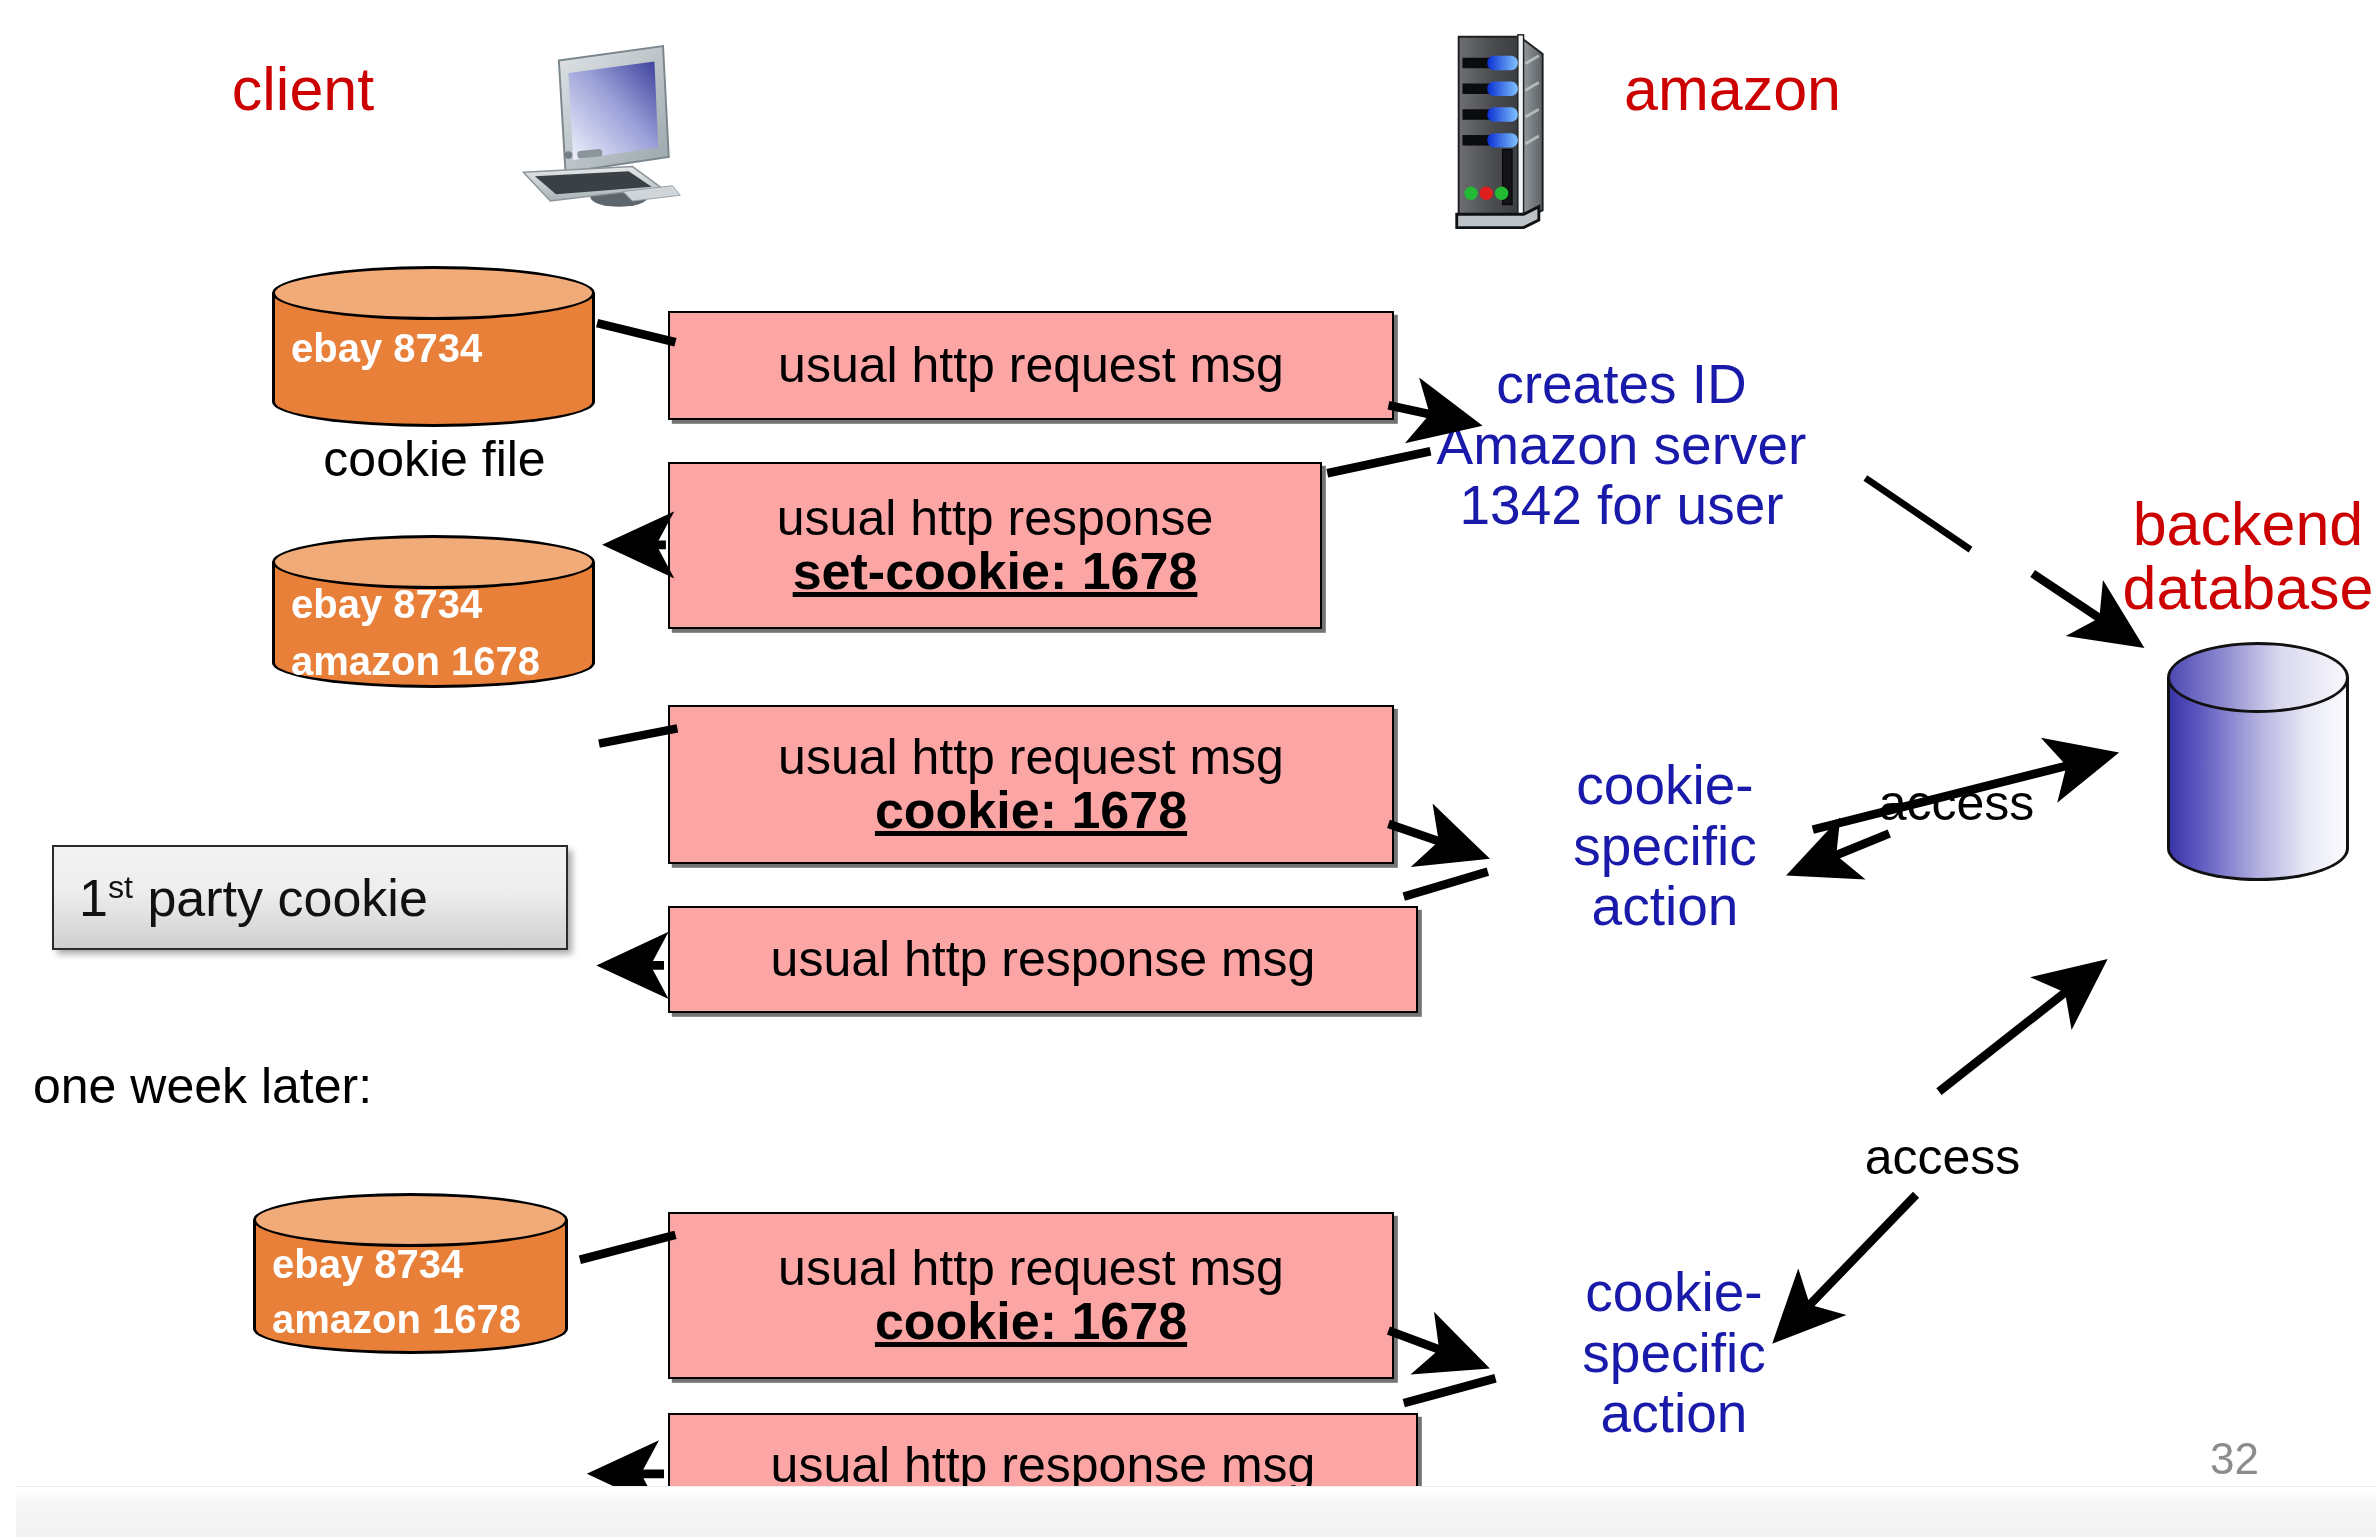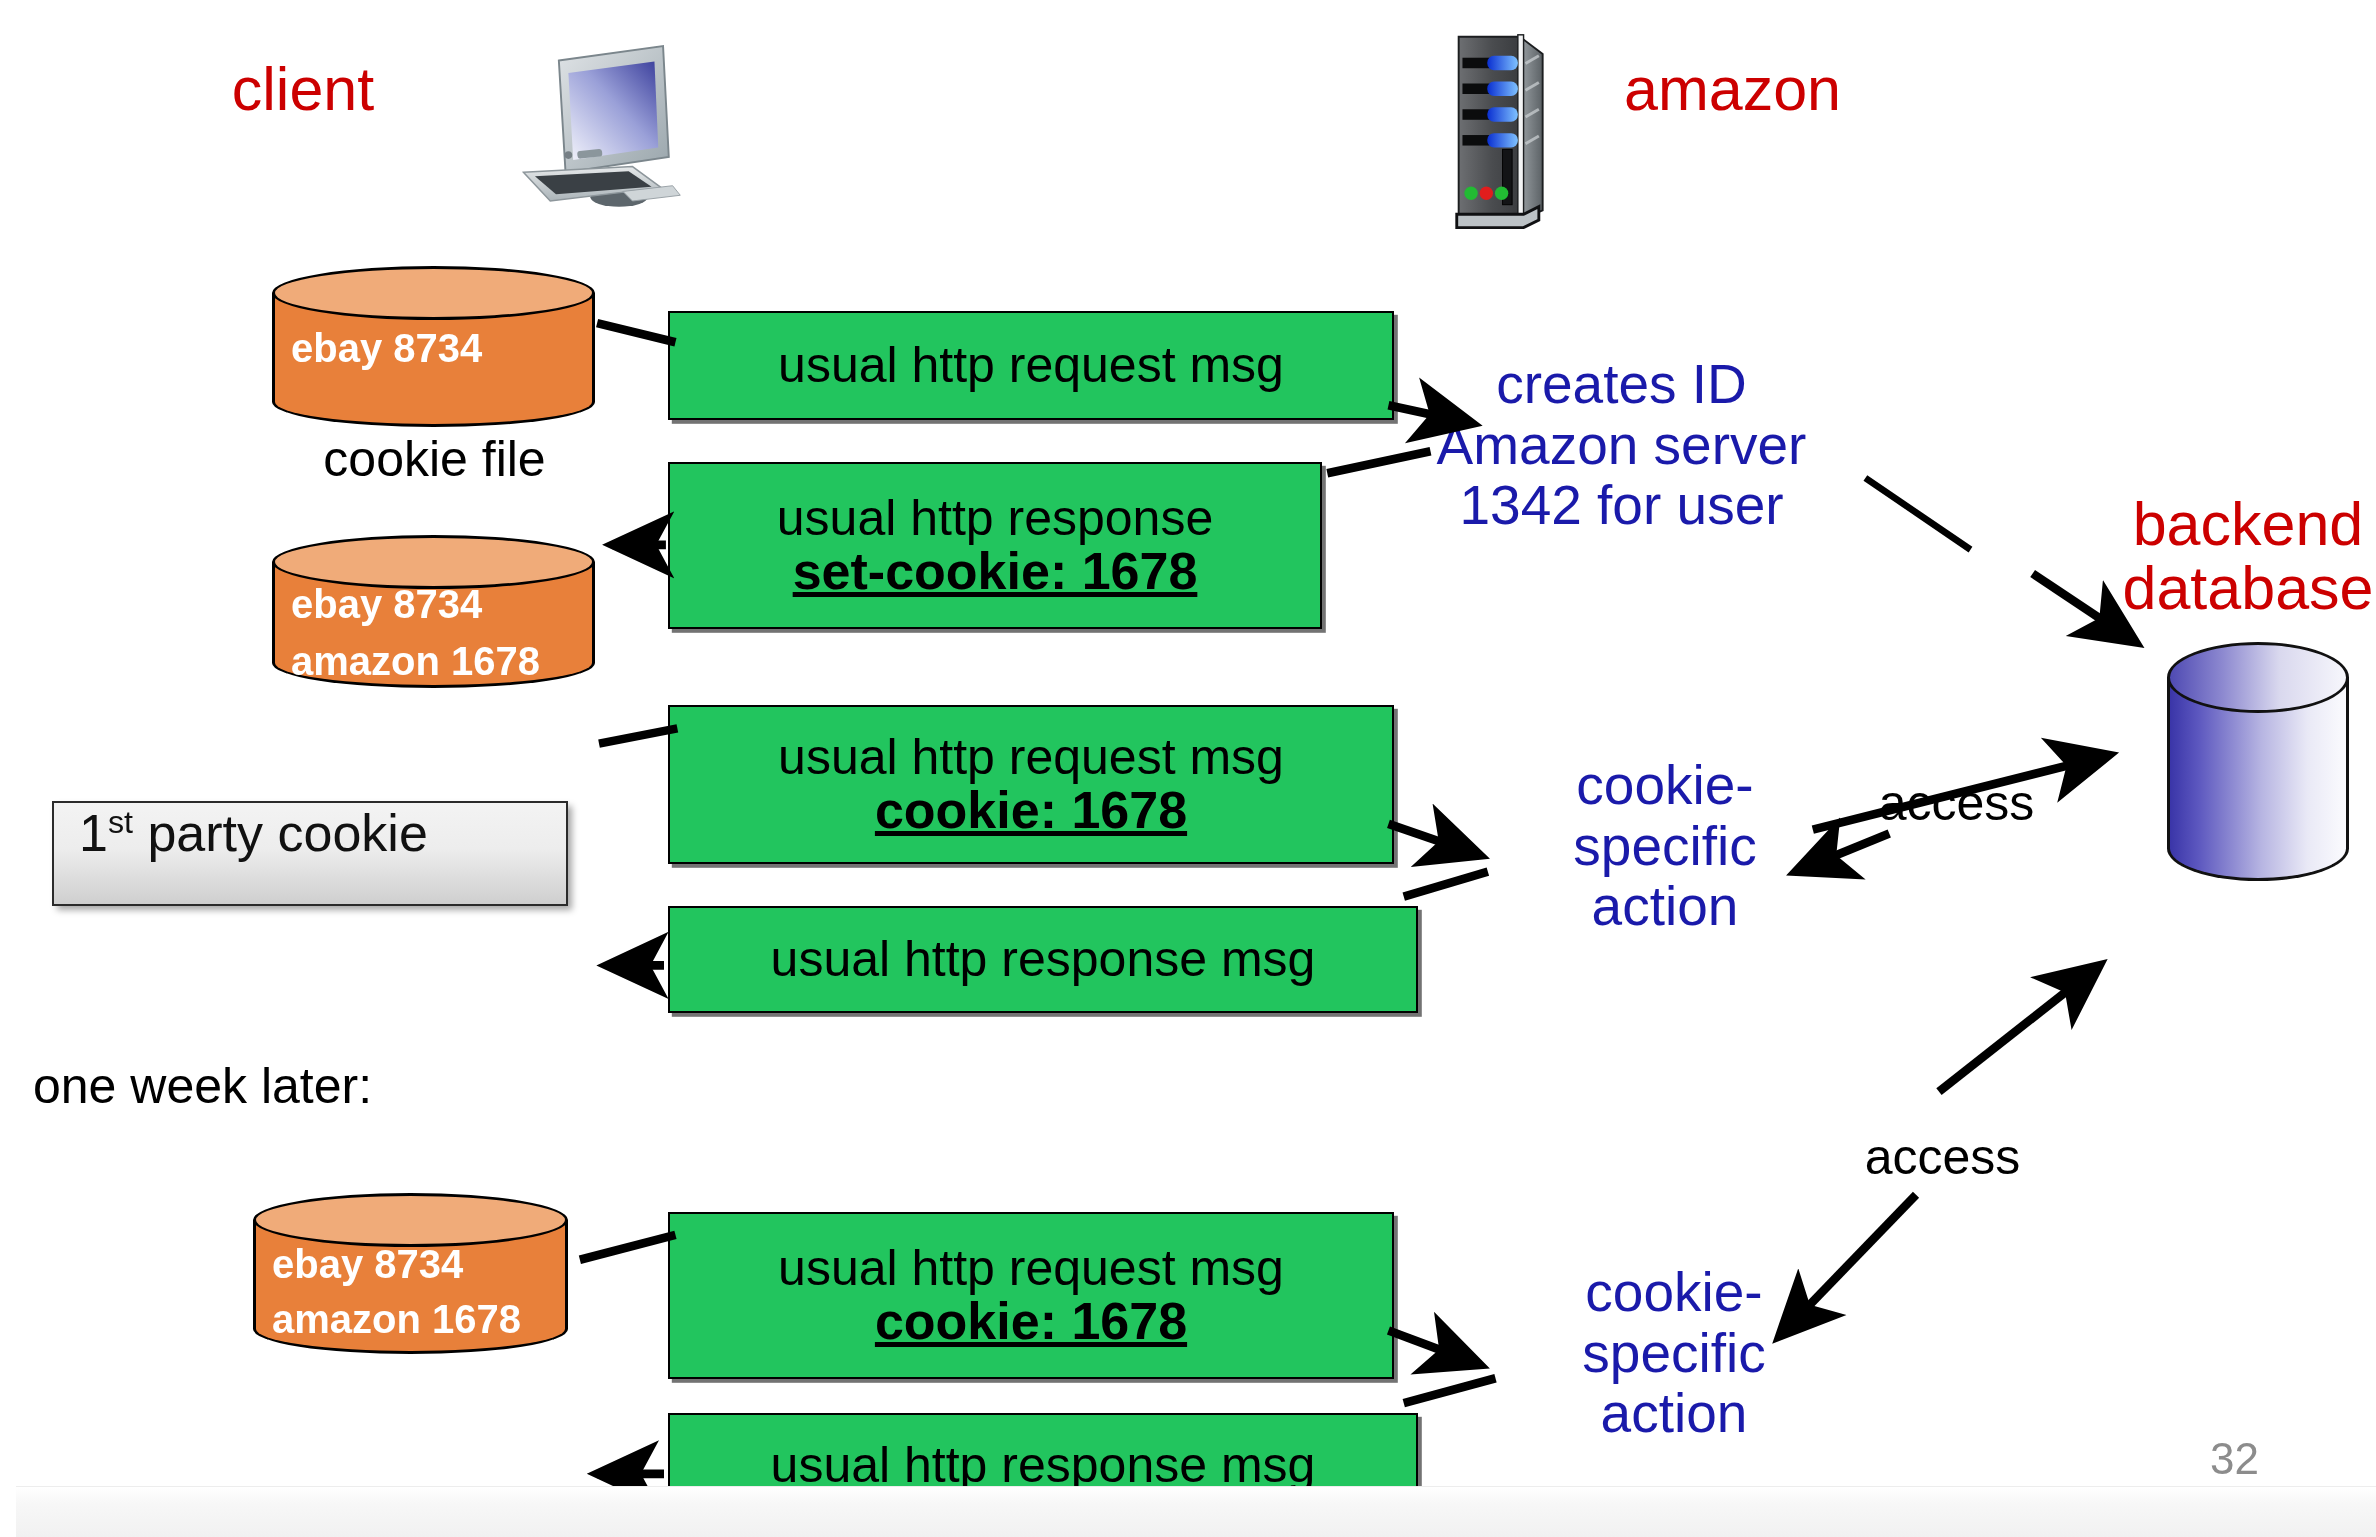--- a/index.html
+++ b/index.html
@@ -20,36 +20,36 @@
     color:#1A1AAA;font-size:55px;line-height:1.10;text-align:center;
   }
   
   .black-note{
     color:#000;font-size:50px;line-height:1.08;text-align:center;
   }
   .black-note.left{text-align:left;}
 
   
   .msgbox{
-    background:#22c55e;border:2.9px solid #000;
+    background:#fca5a5;border:2.9px solid #000;
     box-shadow:3.8px 3.8px 0 rgba(0,0,0,.55);
     display:flex;flex-direction:column;align-items:center;justify-content:center;
     color:#000;
   }
   .msgbox .line1{font-size:50px;line-height:1.05;white-space:nowrap;}
   .msgbox .line2{font-size:52px;font-weight:bold;line-height:1.05;white-space:nowrap;text-decoration:underline;}
 
   
   .grad-box{
     border:2.9px solid #2b2b2b;
     background:linear-gradient(180deg,#f3f3f3 0%,#ededed 45%,#cfcfcf 100%);
     box-shadow:4.8px 4.8px 6.7px rgba(0,0,0,.35);
-    display:flex;
+    display:flex;align-items:center;
     padding-left:25px;box-sizing:border-box;
-    font-size:52px;color:#111;
+    font-size:52px;color:#111;margin-top:44px;
   }
   .grad-box sup{font-size:.62em;vertical-align:super;}
 
   
   .cyl{position:absolute;}
   .cyl .body{
     position:absolute;left:0;right:0;
     background:#E8803A;border-left:3.8px solid #000;border-right:3.8px solid #000;
     border-bottom:3.8px solid #000;border-bottom-left-radius:50% 25px;
     border-bottom-right-radius:50% 25px;

